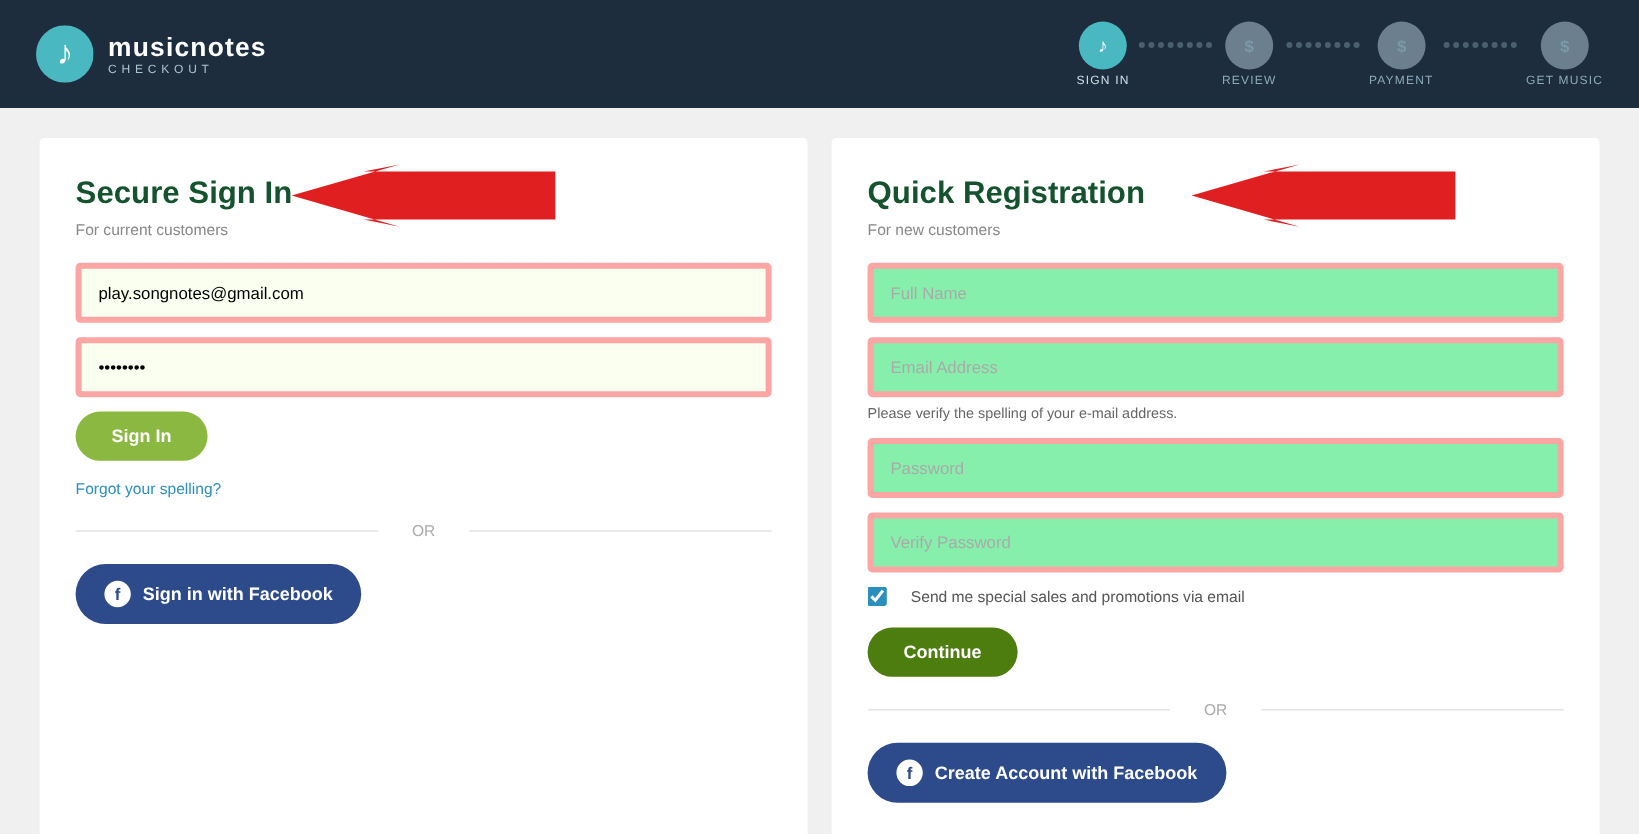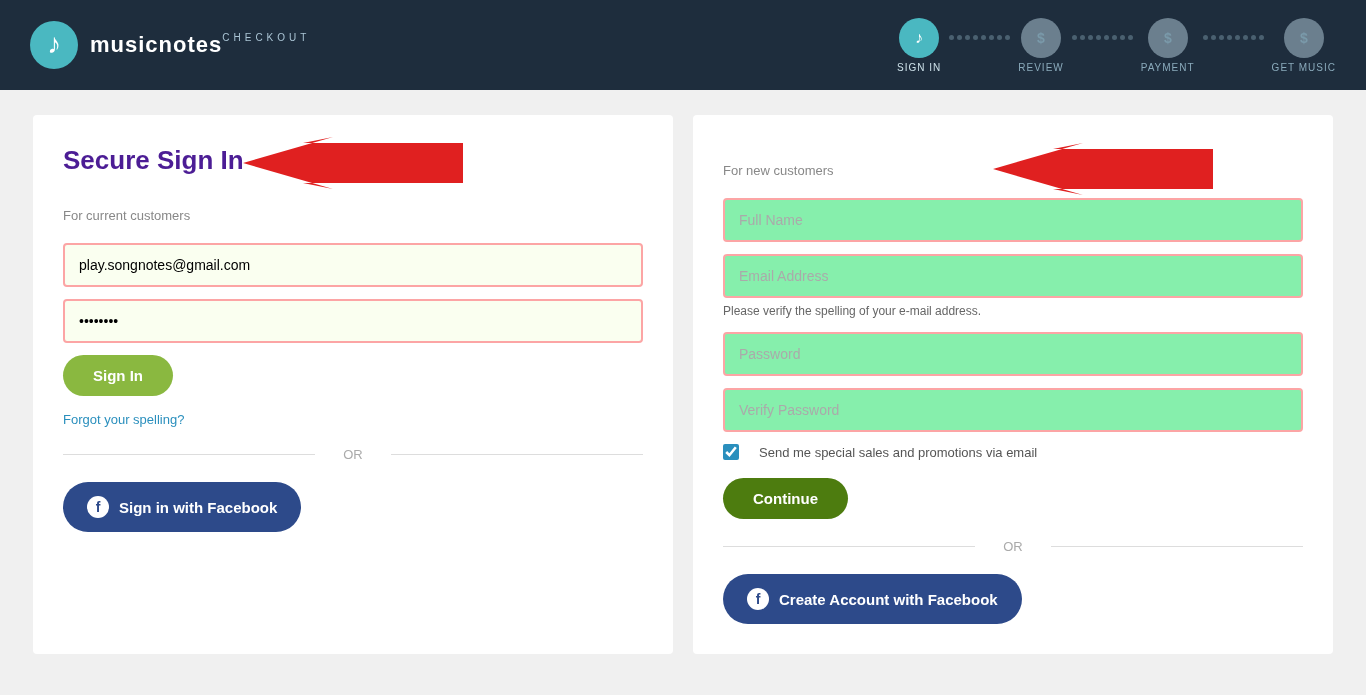--- a/index.html
+++ b/index.html
@@ -18,21 +18,21 @@
       display: flex;
       align-items: center;
       gap: 12px;
     }
     .logo-icon {
       width: 48px;
       height: 48px;
     }
     .logo-text {
       display: flex;
-      flex-direction: row;
+      flex-direction: column;
     }
     .logo-musicnotes {
       color: white;
       font-size: 22px;
       font-weight: bold;
       letter-spacing: 1px;
     }
     .logo-checkout {
       color: #aac4d4;
       font-size: 10px;
@@ -102,34 +102,34 @@
     .card {
       background: white;
       border-radius: 4px;
       padding: 30px;
       flex: 1;
       position: relative;
     }
 
     .card-title {
       font-size: 26px;
-      color: #4c1d95;
-      font-weight: bold;
-      margin-bottom: 24px;
+      color: #14532d;
+      font-weight: bold;
+      margin-bottom: 0;
     }
     .card-subtitle {
       font-size: 13px;
       color: #888;
       margin-bottom: 20px;
     }
 
     .form-input {
       width: 100%;
       padding: 12px 14px;
-      border: 2px solid #fca5a5;
+      border: 5px solid #fca5a5;
       border-radius: 4px;
       font-size: 14px;
       margin-bottom: 12px;
       outline: none;
       background: #fafff0;
     }
     .form-input.plain {
       background: #86efac;
     }
     .form-input::placeholder {
@@ -347,20 +347,21 @@
     </div>
 
     <button class="btn-facebook">
       <div class="fb-icon">f</div>
       <span>Sign in with Facebook</span>
     </button>
   </div>
 
   <div class="card">
     <div style="position:relative; display:inline-block; margin-bottom:8px;">
+      <h2 class="card-title">Quick Registration</h2>
       
       <svg style="position:absolute; top:-10px; left:270px;" width="220" height="60" viewBox="0 0 220 60">
         <polygon points="220,8 60,8 90,2 0,28 90,54 60,48 220,48" fill="#e02020"></polygon>
       </svg>
     </div>
     <p class="card-subtitle">For new customers</p>
 
     <input class="form-input plain" type="text" placeholder="Full Name" style="">
     <input class="form-input plain" type="email" placeholder="Email Address" style="">
     <p class="verify-note">Please verify the spelling of your e-mail address.</p>

